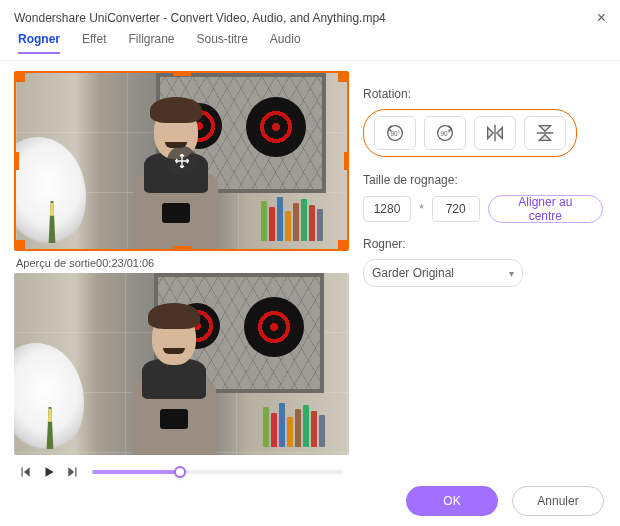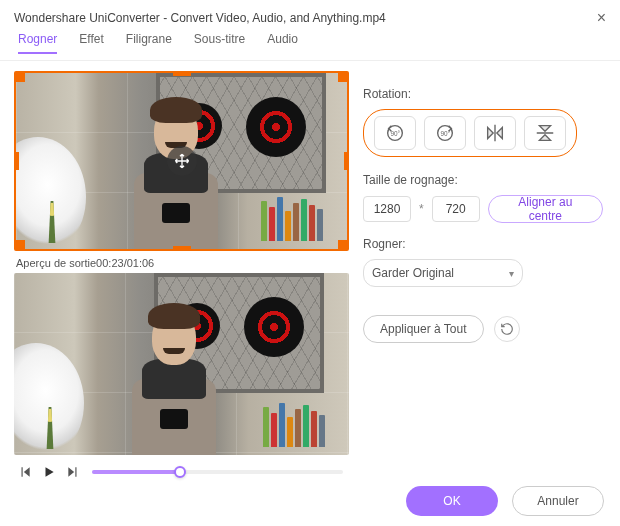--- a/index.html
+++ b/index.html
@@ -2,21 +2,21 @@
 <html><head>
 <meta charset="utf-8">
 <style>
   * { box-sizing: border-box; margin: 0; padding: 0; font-family: -apple-system, "Segoe UI", Arial, sans-serif; }
   body { width: 620px; height: 526px; background: #fff; color: #333; font-size: 12px; overflow: hidden; }
   .titlebar { display: flex; align-items: center; justify-content: space-between; padding: 10px 14px 6px 14px; }
   .title { font-size: 12px; color: #444; }
   .close-x { font-size: 16px; color: #666; cursor: pointer; line-height: 1; }
   .tabs { display: flex; gap: 22px; padding: 0 18px 6px 18px; border-bottom: 1px solid #eee; }
   .tab { font-size: 12px; color: #666; padding-bottom: 6px; cursor: pointer; }
-  .tab.active { color: #8b5cf6; font-weight: 400; border-bottom: 2px solid #a270ff; }
+  .tab.active { color: #1d4ed8; font-weight: 700; border-bottom: 2px solid #a270ff; }
   .main { display: flex; padding: 10px 14px 0 14px; gap: 14px; }
   .left { width: 335px; }
   .right { width: 240px; padding-top: 0; }
   .video-wrap { width: 335px; height: 180px; position: relative; border: 2px solid #f46a00; border-radius: 2px; overflow: hidden; }
   .video-bg { width: 100%; height: 100%; position: relative; background:
     linear-gradient(90deg, rgba(255,255,255,0.15) 1px, transparent 1px) 111px 0 / 111px 100%,
     linear-gradient(0deg, rgba(255,255,255,0.15) 1px, transparent 1px) 0 60px / 100% 60px,
     linear-gradient(90deg, #b9b3a5 0%, #cdc8ba 18%, #a79f91 25%, #8f8d88 38%, #7d7b76 55%, #b7b0a2 70%, #cfc9bb 100%);
   }
   .handle { position: absolute; background: #f46a00; }
@@ -226,28 +226,19 @@
       <input value="720" style="">
       <button class="pill-btn">Aligner au centre</button>
     </div>
 
     <div class="section-label" style="margin-top:14px">Rogner:</div>
     <div class="select">
       <span>Garder Original</span>
       <span style="font-size:10px;color:#888;">▾</span>
     </div>
 
-    <div class="apply-row">
-      <button class="pill-btn" style="border-color:#ccc;color:#555;">Appliquer à Tout</button>
-      <div class="reset-btn">
-        <svg width="14" height="14" viewBox="0 0 24 24" fill="none" stroke="#777" stroke-width="2">
-            <path d="M3 12a9 9 0 1 0 3-6.7L3 8"></path>
-            <path d="M3 3v5h5"></path>
-          </svg>
-      </div>
-    </div>
   </div>
 </div>
 
 <div class="footer">
   <button class="btn-ok">OK</button>
   <button class="btn-cancel">Annuler</button>
 </div>
 
 </body></html>

